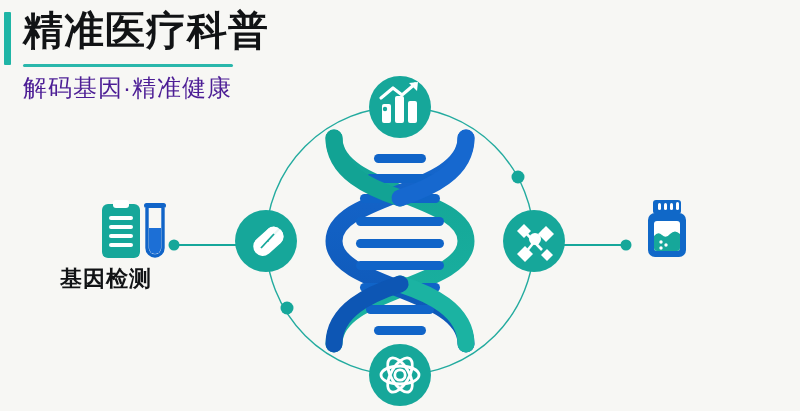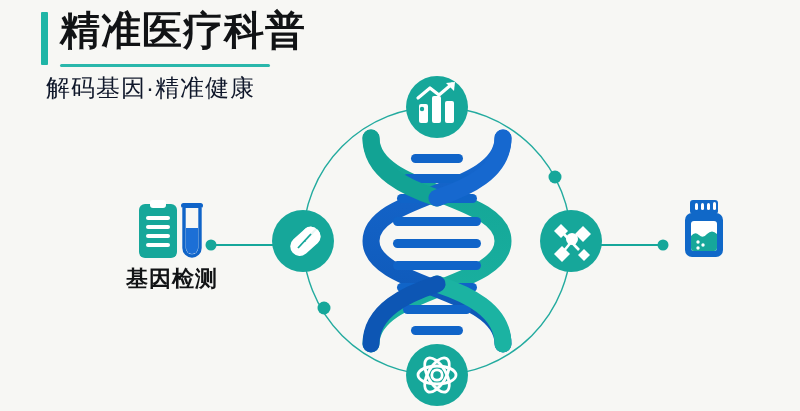--- a/index.html
+++ b/index.html
@@ -2,48 +2,48 @@
 <html><head>
 <meta charset="utf-8">
 <style>
   html,body{margin:0;padding:0;}
   body{
     width:800px;height:411px;
     background:#f7f7f4;
     font-family:"Liberation Sans","DejaVu Sans",sans-serif;
     overflow:hidden;position:relative;
   }
-  #stage{position:absolute;inset:0;margin-left:37px;}
+  #stage{position:absolute;inset:0;}
 
   
   .accent-bar{
     position:absolute;left:4px;top:12px;width:7px;height:53px;
     background:#1fb5a6;border-radius:1px;
   }
   .title{
     position:absolute;left:23px;top:10px;
     font-size:40px;font-weight:bold;color:#111315;
     letter-spacing:1px;line-height:1;white-space:nowrap;
   }
   .divider{
     position:absolute;left:23px;top:64px;width:210px;height:3px;
     background:#2ab7ab;border-radius:2px;
   }
   .subtitle{
-    position:absolute;left:9px;top:76px;
-    font-size:24px;font-weight:normal;color:#0f172a;
+    position:absolute;left:23px;top:76px;
+    font-size:24px;font-weight:normal;color:#4c1d95;
     letter-spacing:1px;line-height:1;white-space:nowrap;
   }
 
   
   .center-wrap{position:absolute;left:230px;top:76px;width:340px;height:330px;}
   .center-wrap svg{display:block;width:340px;height:330px;overflow:visible;}
 
   
-  .side{position:absolute;text-align:center;}
+  .side{position:absolute;text-align:left;}
   .side-left{left:60px;top:198px;width:150px;}
   .side-right{left:592px;top:198px;width:150px;}
   .side svg{display:block;margin:0 auto;}
   .side-label{
     margin-top:8px;font-size:22px;font-weight:bold;color:#111315;
     letter-spacing:1px;line-height:1;
   }
 
   
   .connector{position:absolute;height:14px;}

